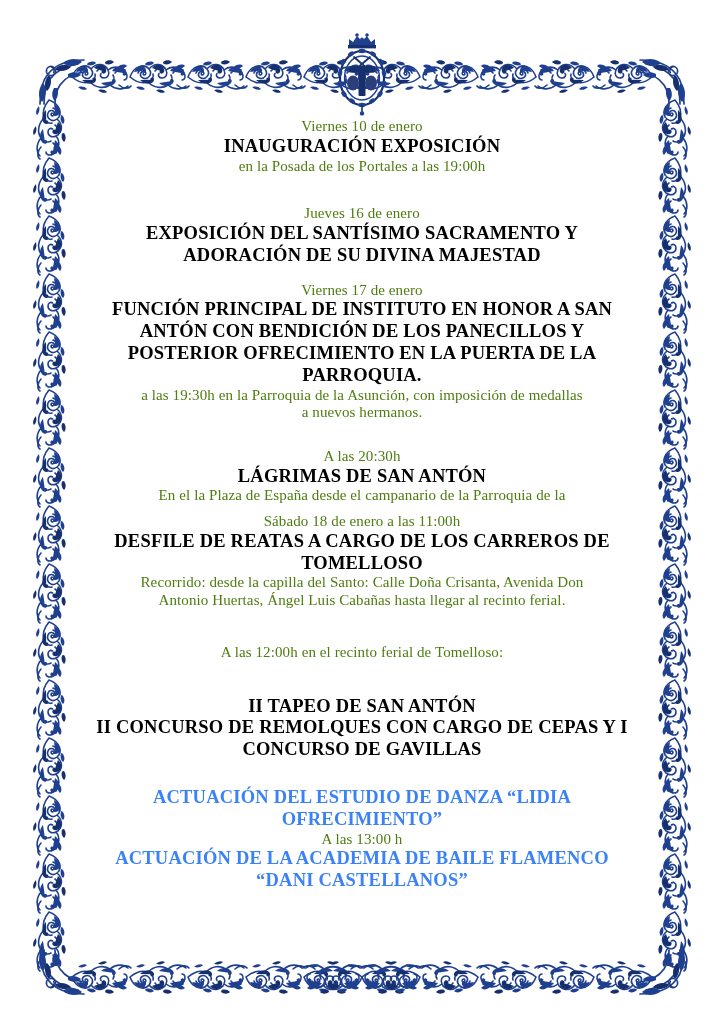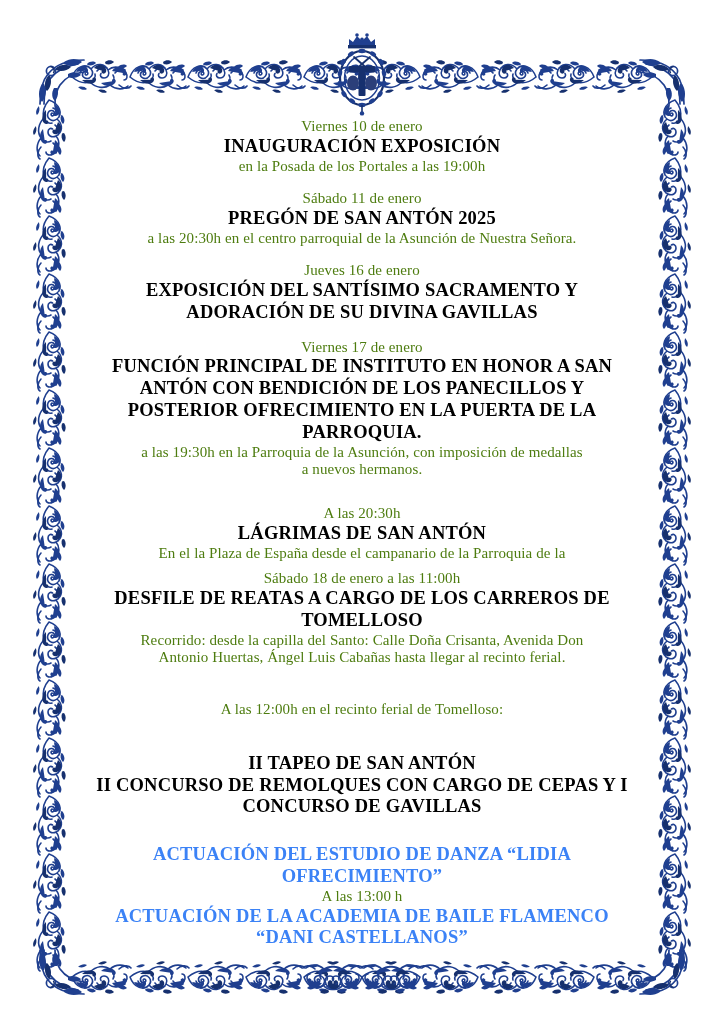--- a/index.html
+++ b/index.html
@@ -262,30 +262,25 @@
     </svg>
   </div>
 
   <div id="content">
       <div class="blk">
         <p class="line plain">Viernes 10 de enero</p>
         <p class="line title">INAUGURACIÓN EXPOSICIÓN</p>
         <p class="line plain">en la Posada de los Portales a las 19:00h</p>
       </div>
       <div class="gap-m"></div>
-      <div class="blk">
-        <p class="line plain">Sábado 11 de enero</p>
-        <p class="line title">PREGÓN DE SAN ANTÓN 2025</p>
-        <p class="line plain">a las 20:30h en el centro parroquial de la Asunción de Nuestra Señora.</p>
-      </div>
       <div class="gap-m"></div>
       <div class="blk">
         <p class="line plain">Jueves 16 de enero</p>
         <p class="line title">EXPOSICIÓN DEL SANTÍSIMO SACRAMENTO Y</p>
-        <p class="line title">ADORACIÓN DE SU DIVINA GAVILLAS</p>
+        <p class="line title">ADORACIÓN DE SU DIVINA MAJESTAD</p>
       </div>
       <div class="gap-m"></div>
       <div class="blk">
         <p class="line plain">Viernes 17 de enero</p>
         <p class="line title">FUNCIÓN PRINCIPAL DE INSTITUTO EN HONOR A SAN</p>
         <p class="line title">ANTÓN CON BENDICIÓN DE LOS PANECILLOS Y</p>
         <p class="line title">POSTERIOR OFRECIMIENTO EN LA PUERTA DE LA</p>
         <p class="line title">PARROQUIA.</p>
         <p class="line plain">a las 19:30h en la Parroquia de la Asunción, con imposición de medallas</p>
         <p class="line plain">a nuevos hermanos.</p>

